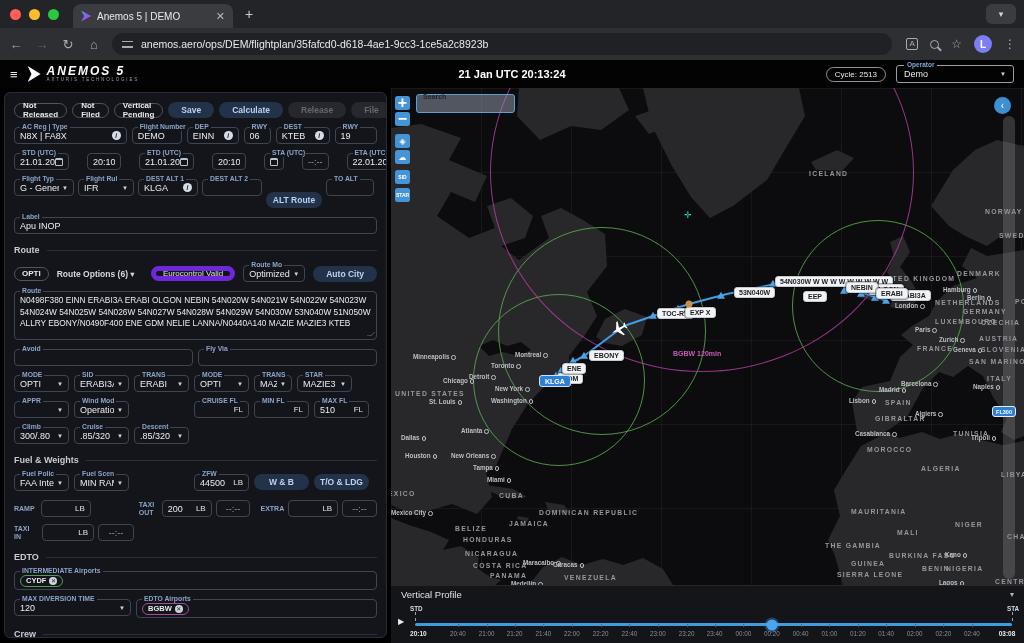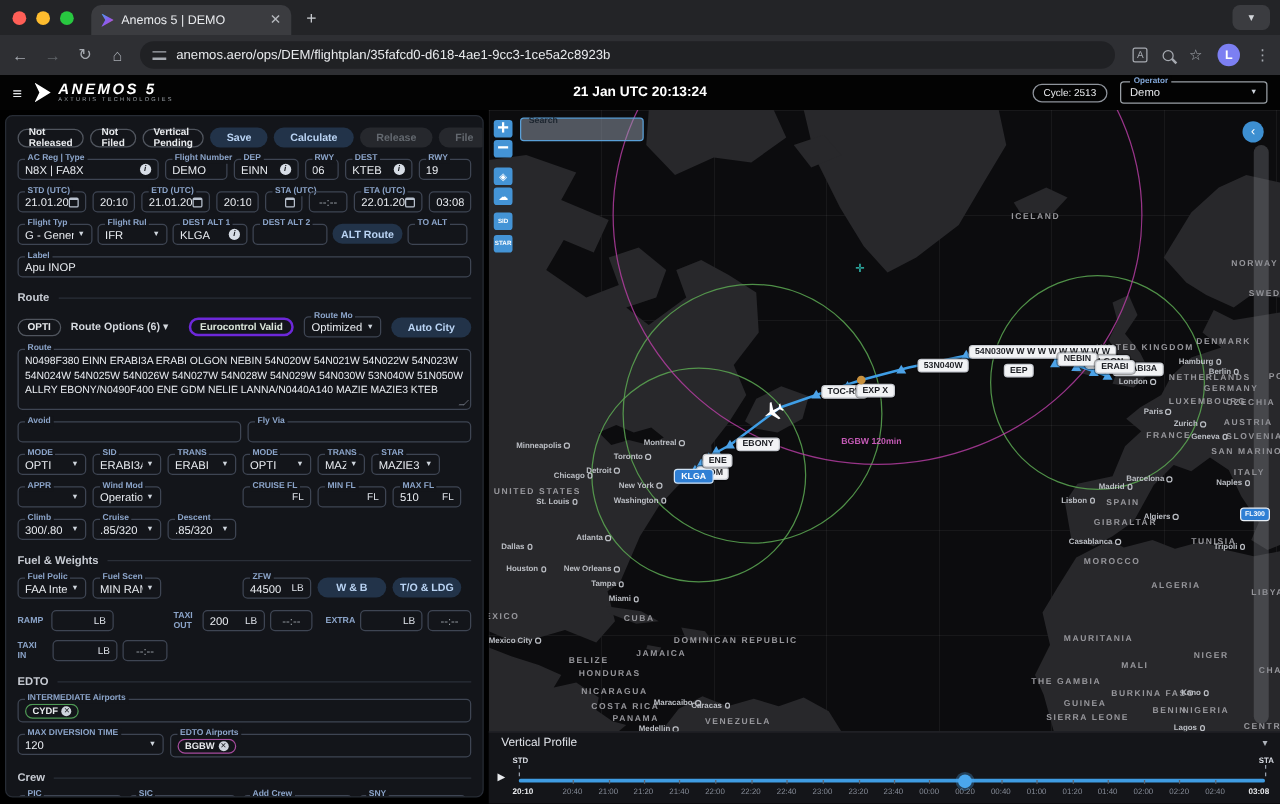--- a/index.html
+++ b/index.html
@@ -92,22 +92,22 @@
   .sect { display:flex; align-items:center; gap:7px; color:#c7cbd3; font-size:9px; font-weight:600; margin-top:11px; }
   .sect::after { content:""; flex:1; height:1px; background:#2a2f38; }
   .textarea { height:49px; align-items:flex-start !important; padding-top:3px !important; }
   .textarea .val { font-size:8.3px; line-height:11.5px; white-space:normal; color:#e9ecf1; }
   .resize-grip { position:absolute; right:2px; bottom:2px; width:6px; height:6px;
     border-right:1.5px solid #6b717c; border-bottom:1.5px solid #6b717c; transform:skew(-45deg) scale(.7); }
   .optrow { display:flex; align-items:center; gap:8px; margin-top:10px; }
   .opti-chip { height:14px; border:1px solid #50555e; border-radius:8px; color:#e8eaed; font-size:8px;
     font-weight:700; display:inline-flex; align-items:center; padding:0 7px; }
   .routeopts { color:#d4d8de; font-size:8.5px; font-weight:600; }
-  .euro { height:15px; border:2px solid #6d28d9; border-radius:9px; color:#dbe7db; font-size:8px;
-    font-weight:700; display:inline-flex; align-items:center; padding:0 7px; }
+  .euro { height:15px; border:5px solid #6d28d9; border-radius:9px; color:#dbe7db; font-size:8px;
+    font-weight:400; display:inline-flex; align-items:center; padding:0 7px; }
   .flabel { font-size:7px; color:#8ba4c9; font-weight:700; line-height:7.5px; align-self:center; }
   .tagchip { display:inline-flex; align-items:center; gap:3px; height:12px; border-radius:7px; padding:0 5px;
     font-size:7.5px; font-weight:700; color:#e8eaed; border:1px solid; }
   .tag-green { border-color:#4f9a55; }
   .tag-mag { border-color:#a74b9e; }
   .tagx { width:8px; height:8px; border-radius:50%; background:#cfd5de; color:#17191e; font-size:6px;
     display:flex; align-items:center; justify-content:center; font-weight:700; }
 
   
   .map { position:relative; width:633px; height:497px; background:#0c0c0e; overflow:hidden;
@@ -258,21 +258,21 @@
         <label>DEST</label>
         <span class="val">KTEB</span>
         <span class="info">i</span>
       </div>
       <div class="f" style="width:44px">
         <label>RWY</label>
         <span class="val">19</span>
       </div>
     </div>
 
-    <div class="row" style="gap:5px">
+    <div class="row" style="gap:18px">
       <div class="f" style="width:55px">
         <label>STD (UTC)</label>
         <span class="val">21.01.20</span>
         <span class="cal"></span>
       </div>
       <div class="f" style="width:34px">
         <span class="val center">20:10</span>
       </div>
       <div class="f" style="width:55px">
         <label>ETD (UTC)</label>
@@ -313,21 +313,21 @@
       </div>
       <div class="f" style="width:60px">
         <label>DEST ALT 1</label>
         <span class="val">KLGA</span>
         <span class="info">i</span>
       </div>
       <div class="f" style="width:60px">
         <label>DEST ALT 2</label>
         <span class="val"></span>
       </div>
-      <button class="btn" style="width:56px;padding:0;margin-top:0">ALT Route</button>
+      <button class="btn" style="width:56px;padding:0;margin-top:13px">ALT Route</button>
       <div class="f" style="width:48px">
         <label>TO ALT</label>
         <span class="val"></span>
       </div>
     </div>
 
     <div class="row">
       <div class="f" style="flex:1">
         <label>Label</label>
         <span class="val">Apu INOP</span>

